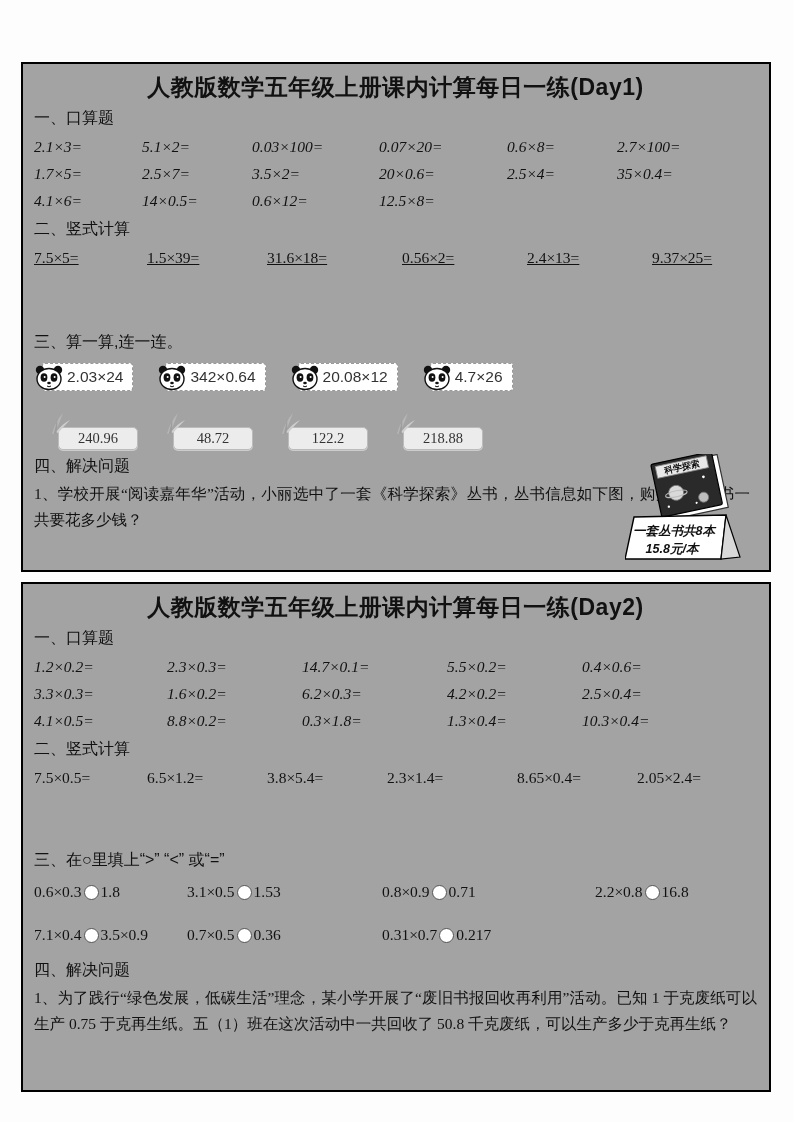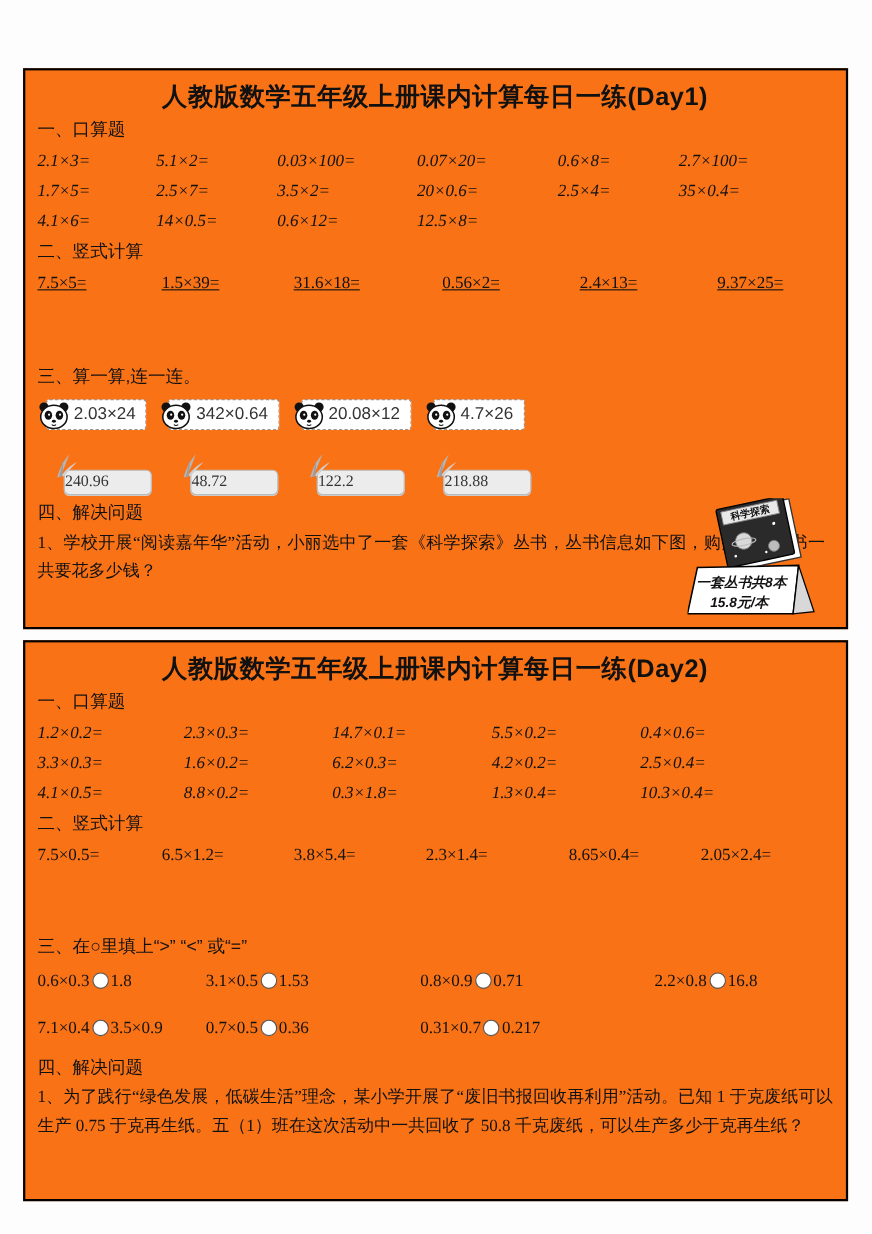--- a/index.html
+++ b/index.html
@@ -8,21 +8,21 @@
     background: #fdfdfd;
     font-family: "Liberation Sans", "DejaVu Sans", sans-serif;
     color: #111;
     overflow: hidden;
   }
   .page-box {
     width: 750px;
     margin-left: 21px;
     height: 510px;
     border: 2px solid #000;
-    background: #f97316;
+    background: #a3a3a3;
     position: relative;
     padding: 6px 12px 4px 11px;
     overflow: hidden;
   }
   .page-box.first { margin-top: 62px; }
   .page-box.second { margin-top: 10px; }
 
   .ws-title {
     text-align: center;
     font-size: 23px;
@@ -43,40 +43,40 @@
   }
   .oral-grid { display: grid; line-height: 27px; font-style: italic; }
   .oral-grid.d1 { grid-template-columns: 108px 110px 127px 128px 110px auto; }
   .oral-grid.d2 { grid-template-columns: 133px 135px 145px 135px auto; }
   .vert-grid { display: grid; line-height: 27px; }
   .vert-grid.d1 { grid-template-columns: 113px 120px 135px 125px 125px auto; text-decoration: underline; }
   .vert-grid.d2 { grid-template-columns: 113px 120px 120px 130px 120px auto; }
   .work-spacer { height: 56px; }
   .work-spacer.s2 { height: 54px; }
 
-  .match-row { display: flex; margin: 10px 0 0 8px; }
+  .match-row { display: flex; margin: 10px 0 0 8px; gap: 12px; }
   .match-item { position: relative; margin-right: 20px; }
   .match-box {
     display: inline-block;
     border: 1px dashed #999;
     border-radius: 3px;
     padding: 4px 9px 4px 24px;
     font-size: 15.5px;
     color: #333;
     background: #fff;
   }
   .match-item svg.panda { position: absolute; left: -8px; top: 1px; }
 
   .answer-row { display: flex; margin: 36px 0 6px 24px; }
   .answer-item { position: relative; width: 80px; margin-right: 35px; }
   .answer-pill {
     background: #ececec;
     border: 1px solid #bbb;
     border-radius: 5px;
-    text-align: left;
+    text-align: center;
     font-family: "Liberation Serif", "DejaVu Serif", serif;
     font-size: 14.5px;
     color: #333;
     padding: 2px 0;
     box-shadow: 0 1px 0 #ccc;
   }
   .answer-item svg.leaves { position: absolute; top: -17px; left: -10px; }
 
   .problem-text {
     font-family: "Liberation Serif", "DejaVu Serif", serif;

